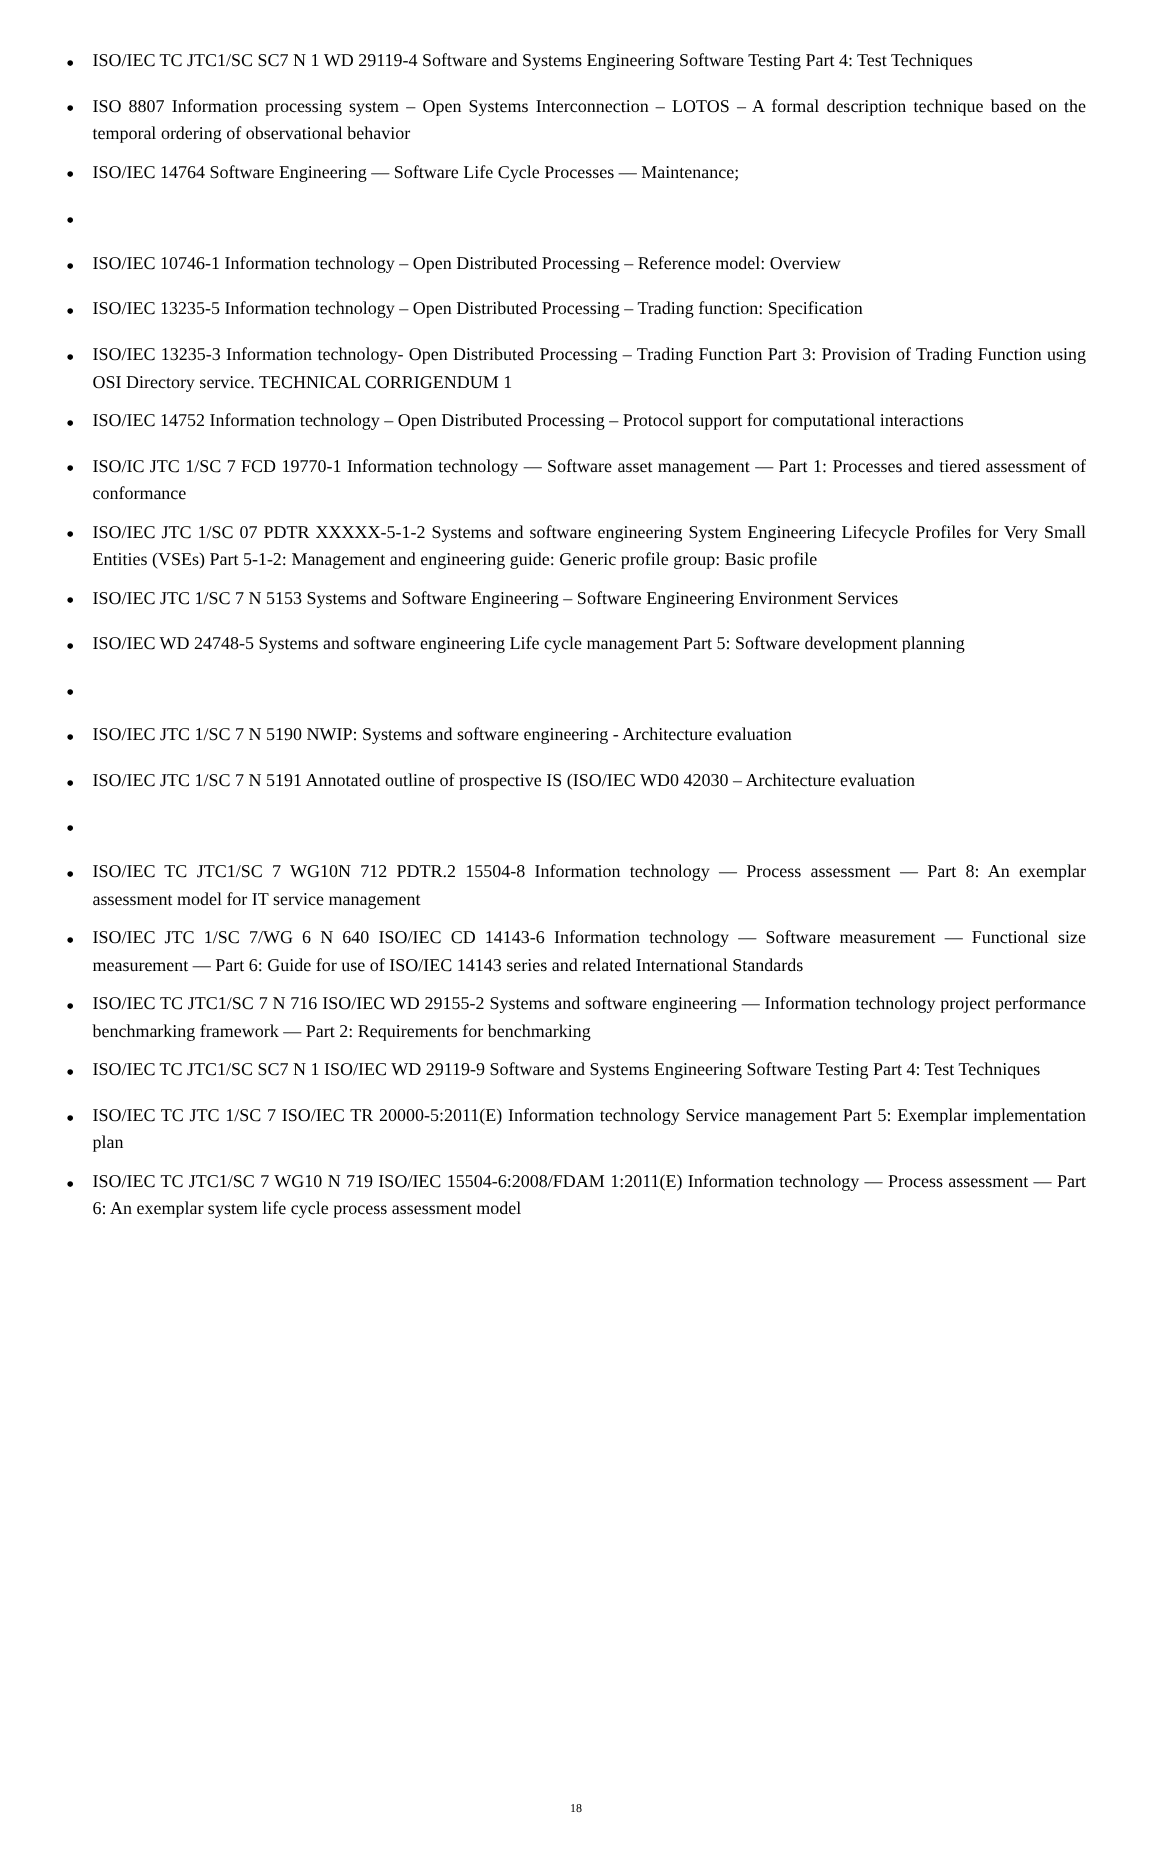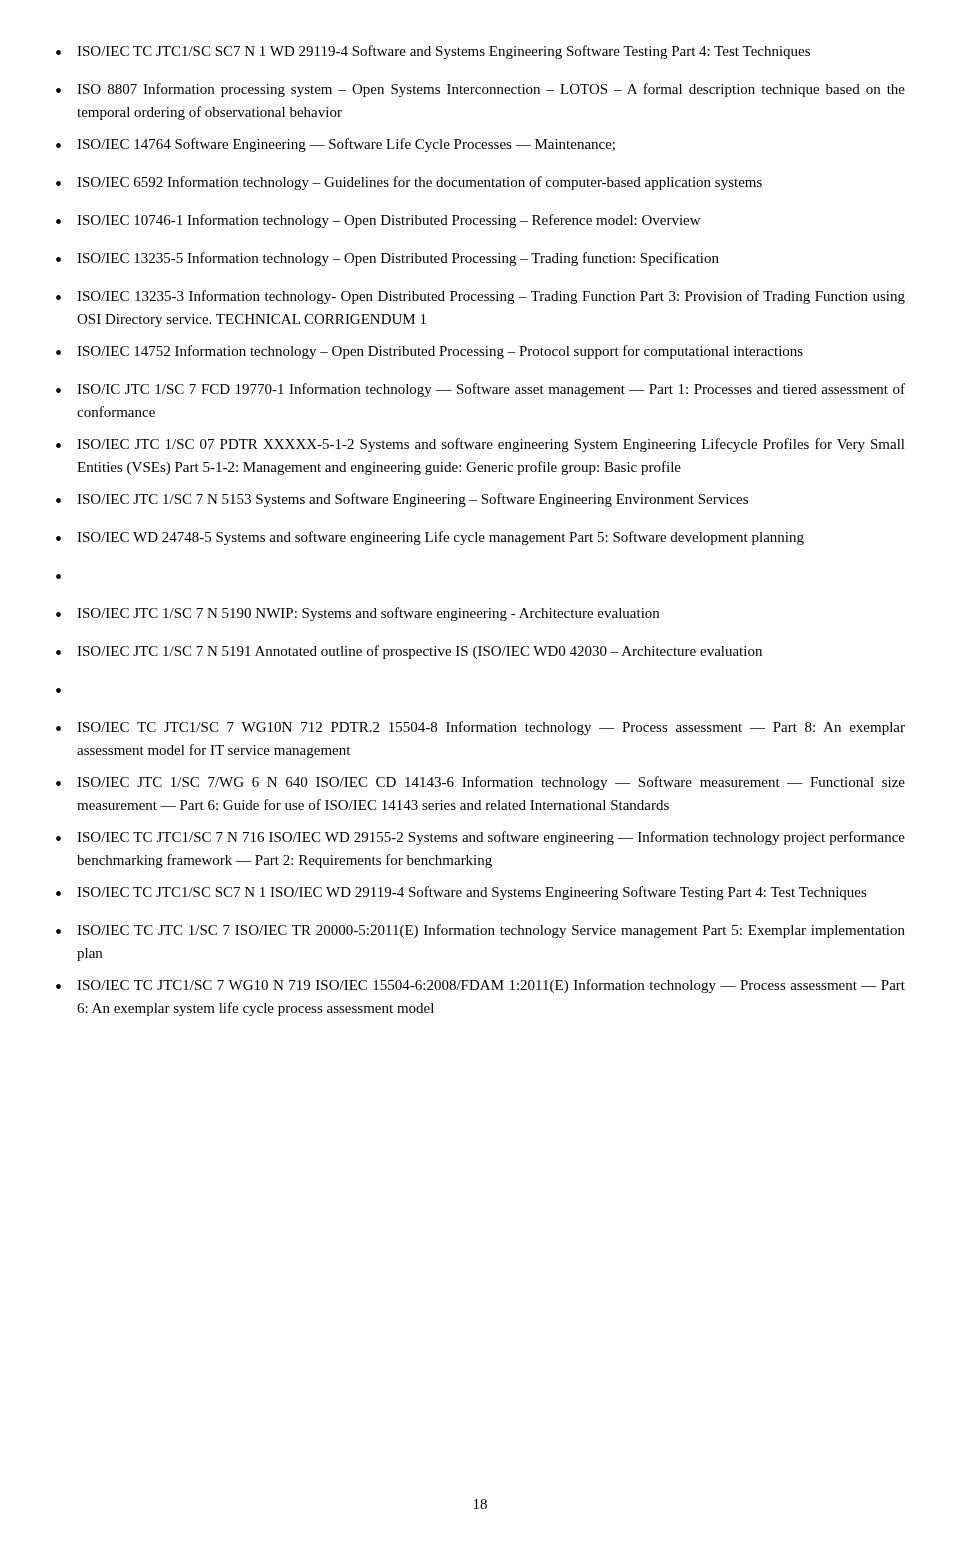--- a/index.html
+++ b/index.html
@@ -36,21 +36,21 @@
     }
     .bullet-text {
       flex: 1;
       text-align: justify;
     }
     .page-number {
       position: absolute;
       bottom: 30px;
       left: 50%;
       transform: translateX(-50%);
-      font-size: 15px;
+      font-size: 10px;
     }
   </style>
 </head>
 <body>
 
 <div class="page">
   <ul class="bullet-list" id="bullet-list">
       <li>
         <span class="bullet-dot">•</span>
         <span class="bullet-text">ISO/IEC TC JTC1/SC SC7 N 1 WD 29119-4 Software and Systems Engineering Software Testing Part 4: Test Techniques</span>
@@ -58,21 +58,20 @@
       <li>
         <span class="bullet-dot">•</span>
         <span class="bullet-text">ISO 8807 Information processing system – Open Systems Interconnection – LOTOS – A formal description technique based on the temporal ordering of observational behavior</span>
       </li>
       <li>
         <span class="bullet-dot">•</span>
         <span class="bullet-text">ISO/IEC 14764 Software Engineering — Software Life Cycle Processes — Maintenance;</span>
       </li>
       <li>
         <span class="bullet-dot">•</span>
-        <span class="bullet-text">ISO/IEC 6592 Information technology – Guidelines for the documentation of computer-based application systems</span>
       </li>
       <li>
         <span class="bullet-dot">•</span>
         <span class="bullet-text">ISO/IEC 10746-1 Information technology – Open Distributed Processing – Reference model: Overview</span>
       </li>
       <li>
         <span class="bullet-dot">•</span>
         <span class="bullet-text">ISO/IEC 13235-5 Information technology – Open Distributed Processing – Trading function: Specification</span>
       </li>
       <li>
@@ -120,21 +119,21 @@
       <li>
         <span class="bullet-dot">•</span>
         <span class="bullet-text">ISO/IEC JTC 1/SC 7/WG 6 N 640 ISO/IEC CD 14143-6 Information technology — Software measurement — Functional size measurement — Part 6: Guide for use of ISO/IEC 14143 series and related International Standards</span>
       </li>
       <li>
         <span class="bullet-dot">•</span>
         <span class="bullet-text">ISO/IEC TC JTC1/SC 7 N 716 ISO/IEC WD 29155-2 Systems and software engineering — Information technology project performance benchmarking framework — Part 2: Requirements for benchmarking</span>
       </li>
       <li>
         <span class="bullet-dot">•</span>
-        <span class="bullet-text">ISO/IEC TC JTC1/SC SC7 N 1 ISO/IEC WD 29119-4 Software and Systems Engineering Software Testing Part 4: Test Techniques</span>
+        <span class="bullet-text">ISO/IEC TC JTC1/SC SC7 N 1 ISO/IEC WD 29119-9 Software and Systems Engineering Software Testing Part 4: Test Techniques</span>
       </li>
       <li>
         <span class="bullet-dot">•</span>
         <span class="bullet-text">ISO/IEC TC JTC 1/SC 7 ISO/IEC TR 20000-5:2011(E) Information technology Service management Part 5: Exemplar implementation plan</span>
       </li>
       <li>
         <span class="bullet-dot">•</span>
         <span class="bullet-text">ISO/IEC TC JTC1/SC 7 WG10 N 719 ISO/IEC 15504-6:2008/FDAM 1:2011(E) Information technology — Process assessment — Part 6: An exemplar system life cycle process assessment model</span>
       </li>
     </ul>

